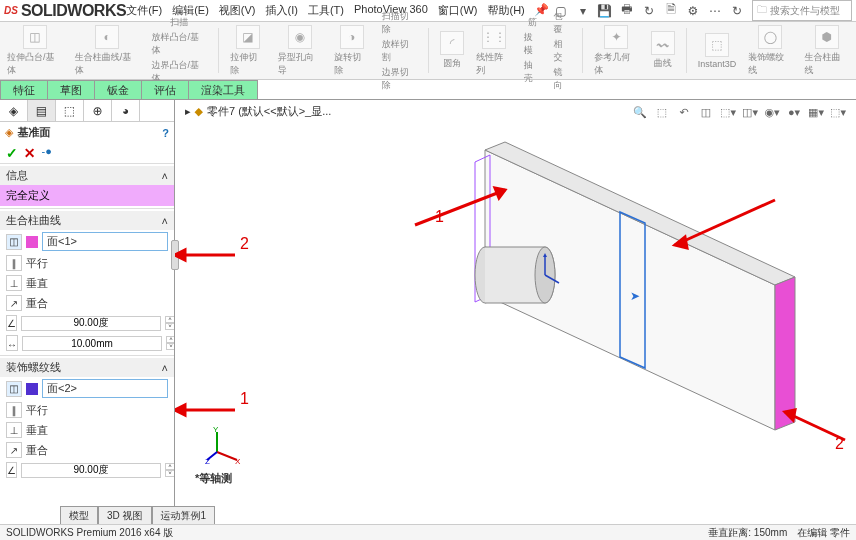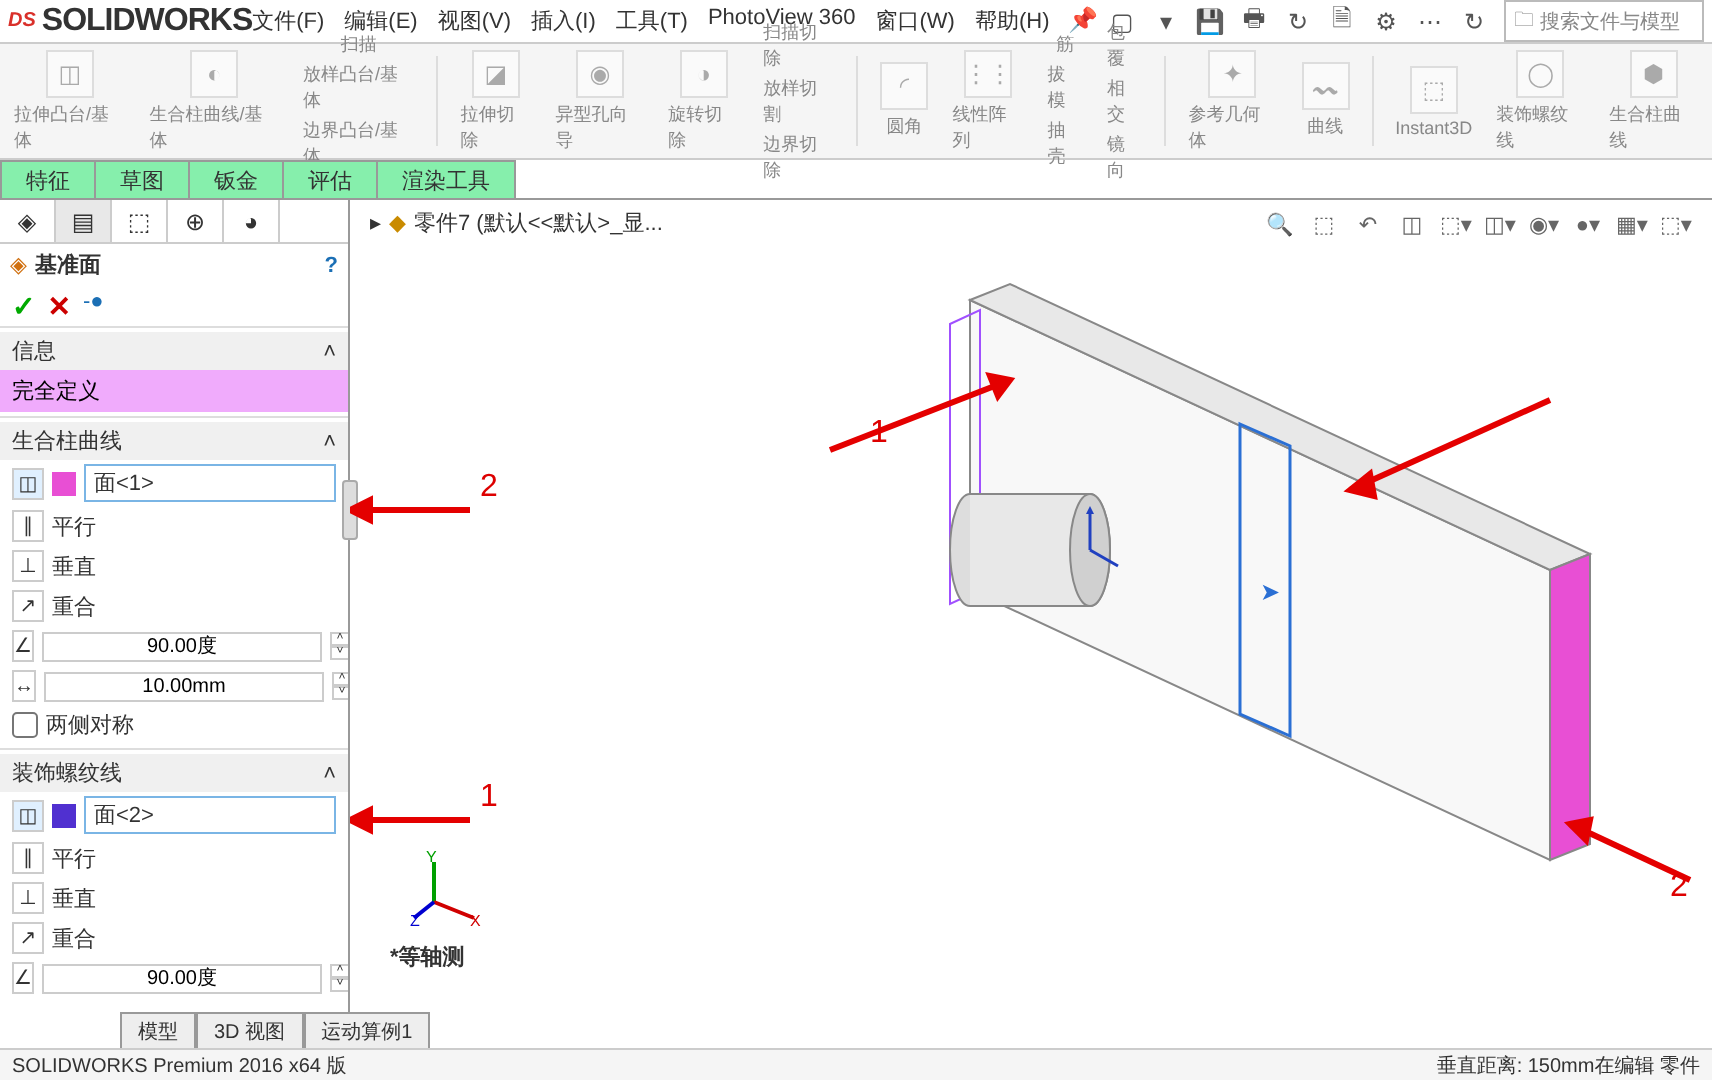--- a/index.html
+++ b/index.html
@@ -40,21 +40,21 @@
 .lp-spinner span { width: 10px; height: 7px; border: 1px solid #ccc; font-size: 6px; text-align: center; line-height: 5px; }
 .viewport { flex: 1; position: relative; background: #fff; }
 .bc { position: absolute; top: 4px; left: 10px; font-size: 11px; color: #333; display: flex; align-items: center; gap: 4px; }
 .hud { position: absolute; top: 4px; right: 10px; display: flex; gap: 6px; }
 .hud .ico { width: 16px; height: 16px; font-size: 11px; color: #666; }
 .triad { position: absolute; bottom: 50px; left: 30px; }
 .view-label { position: absolute; bottom: 30px; left: 20px; font-size: 11px; font-weight: bold; }
 .bottom-tabs { position: absolute; bottom: 14px; left: 60px; display: flex; }
 .bt-tab { padding: 2px 8px; border: 1px solid #999; background: #eee; font-size: 10px; }
 .status { position: absolute; bottom: 0; left: 0; right: 0; height: 16px; background: #f5f5f5; border-top: 1px solid #ccc; display: flex; align-items: center; padding: 0 6px; font-size: 10px; }
-.status .right { margin-left: auto; display: flex; }
+.status .right { margin-left: auto; display: flex; gap: 10px; }
 .help-q { margin-left: auto; color: #1b6fb5; font-weight: bold; }
 .splitter { position: absolute; left: -4px; top: 140px; width: 8px; height: 30px; background: #ddd; border: 1px solid #aaa; border-radius: 2px; }
 </style>
 </head>
 <body>
 
 <div class="titlebar">
   <div class="logo">
     <span class="logo-ds">DS</span>
     <span class="logo-text">SOLIDWORKS</span>
@@ -228,24 +228,20 @@
           </div>
         </div>
       <div class="lp-row">
           <span class="lp-ico">↔</span>
           <input class="lp-input" value="10.00mm" style="">
           <div class="lp-spinner">
             <span>˄</span>
             <span>˅</span>
           </div>
         </div>
-      <div class="lp-row">
-          <input type="checkbox" style="">
-          <span>两侧对称</span>
-        </div>
     </div>
     <div class="lp-section">
       <div class="lp-section-head">
           <span>装饰螺纹线</span>
           <span>˄</span>
         </div>
       <div class="lp-row">
         <span class="lp-ico sel">◫</span>
         <span class="lp-face" style="background:#5030d0"></span>
         <span style="border:1px solid #7ab5e5;padding:1px 4px;flex:1">面&lt;2&gt;</span>

